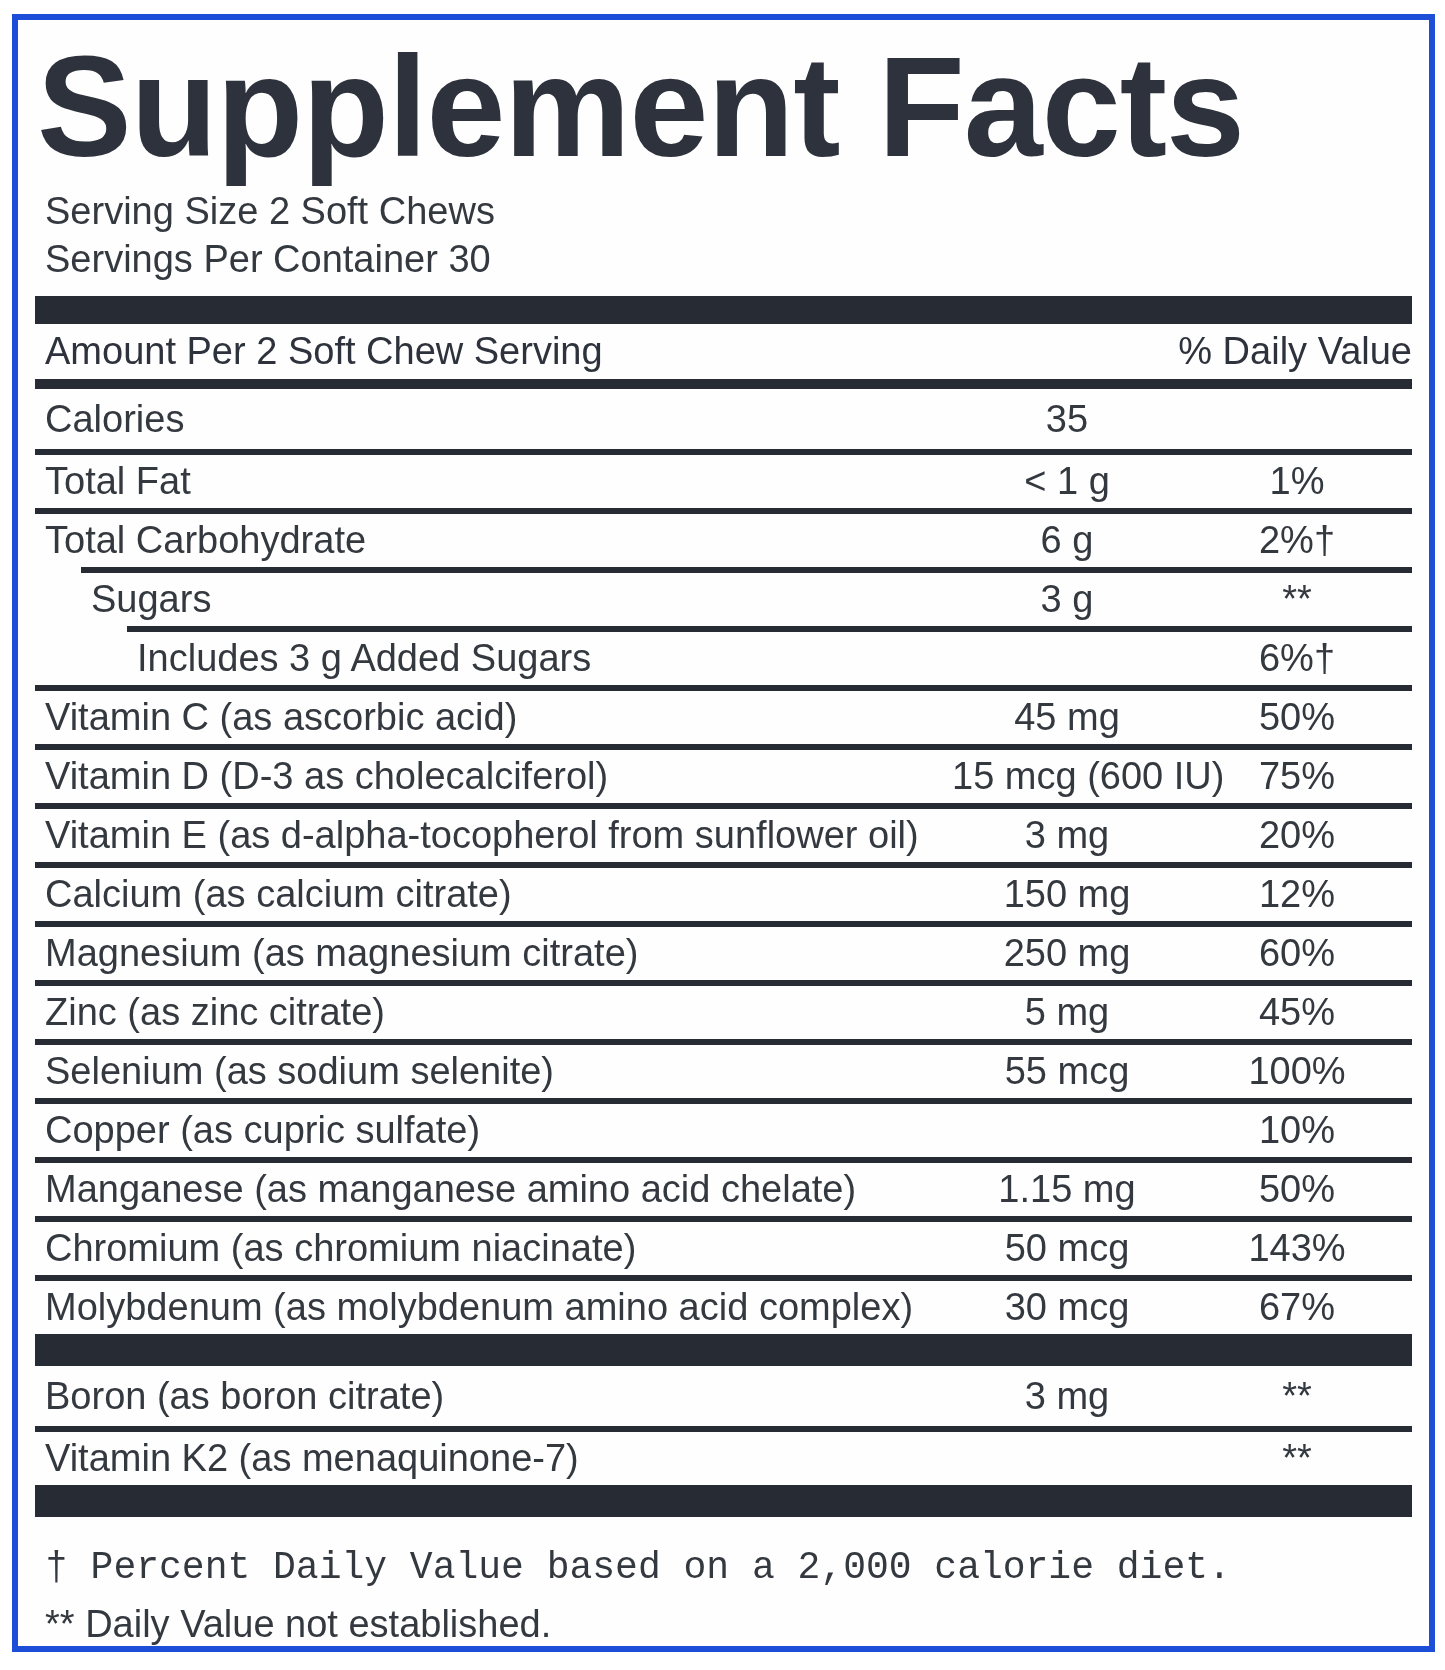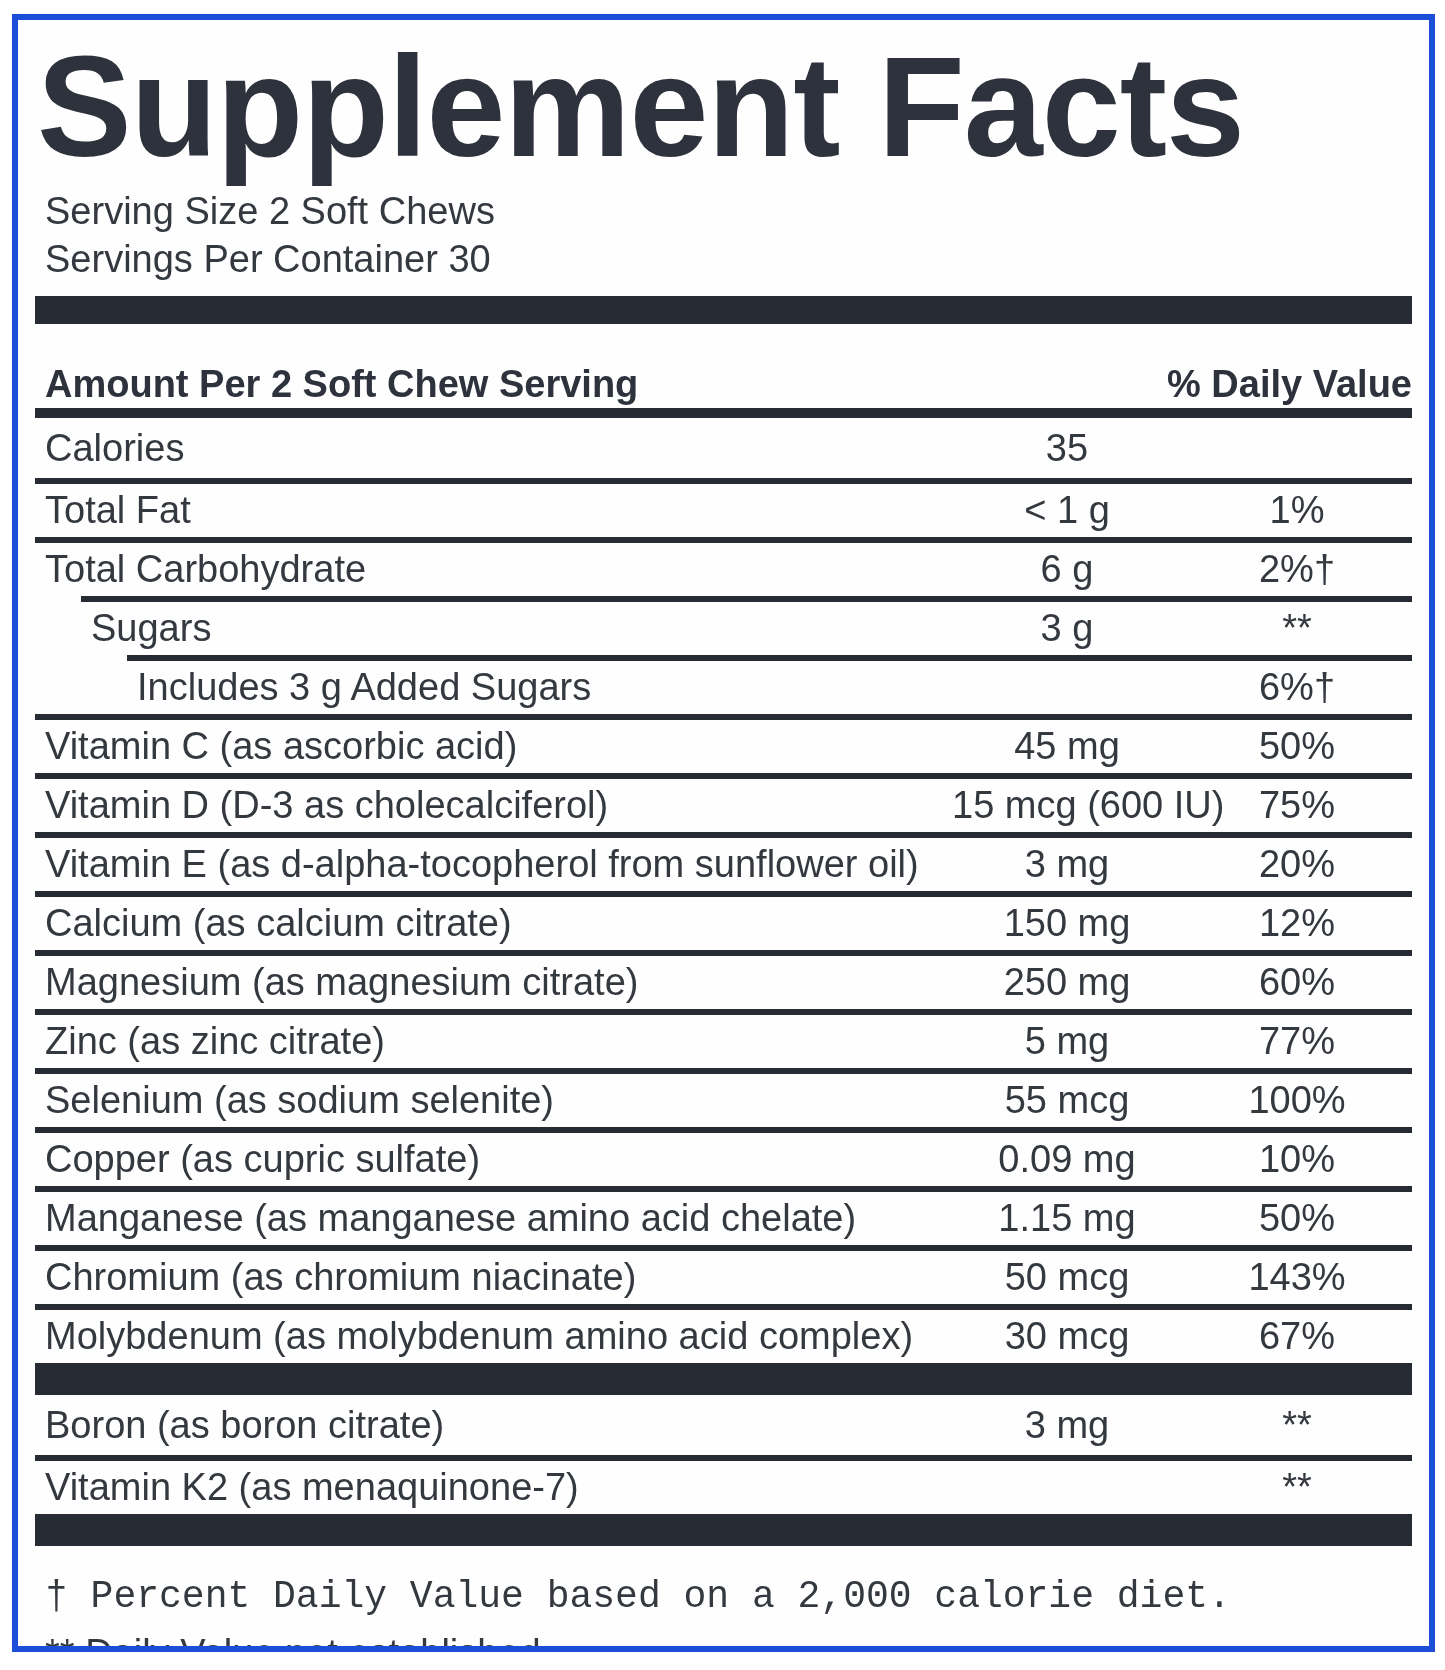--- a/index.html
+++ b/index.html
@@ -39,28 +39,27 @@
   }
   .serving-line.first { margin-top: 6px; }
   .bar {
     width: 100%;
     background: #272b34;
   }
   .bar.bar-top { margin-top: 13px; height: 28px; }
   .bar.bar-mid { height: 32px; }
   .bar.bar-bottom { height: 32px; }
   .head-row {
-    height: 47px;
+    height: 55px;
     display: flex;
     align-items: center;
     justify-content: space-between;
     font-size: 38px;
-    font-weight: 700;
+    font-weight: 400;
     color: #2e323c;
-    margin-top: 37px;
   }
   .head-row .left-h { padding-left: 10px; }
   .head-row .right-h { text-align: right; }
   .head-divider {
     height: 10px;
     background: #272b34;
     width: 100%;
   }
   .rows { width: 100%; }
   .nrow {
@@ -169,30 +168,29 @@
     <span class="dcell">12%</span>
   </div>
       <div class="nrow">
     <span class="ncell">Magnesium (as magnesium citrate)</span>
     <span class="acell">250 mg</span>
     <span class="dcell">60%</span>
   </div>
       <div class="nrow">
     <span class="ncell">Zinc (as zinc citrate)</span>
     <span class="acell">5 mg</span>
-    <span class="dcell">77%</span>
+    <span class="dcell">45%</span>
   </div>
       <div class="nrow">
     <span class="ncell">Selenium (as sodium selenite)</span>
     <span class="acell">55 mcg</span>
     <span class="dcell">100%</span>
   </div>
       <div class="nrow">
     <span class="ncell">Copper (as cupric sulfate)</span>
-    <span class="acell">0.09 mg</span>
     <span class="dcell">10%</span>
   </div>
       <div class="nrow">
     <span class="ncell">Manganese (as manganese amino acid chelate)</span>
     <span class="acell">1.15 mg</span>
     <span class="dcell">50%</span>
   </div>
       <div class="nrow">
     <span class="ncell">Chromium (as chromium niacinate)</span>
     <span class="acell">50 mcg</span>

